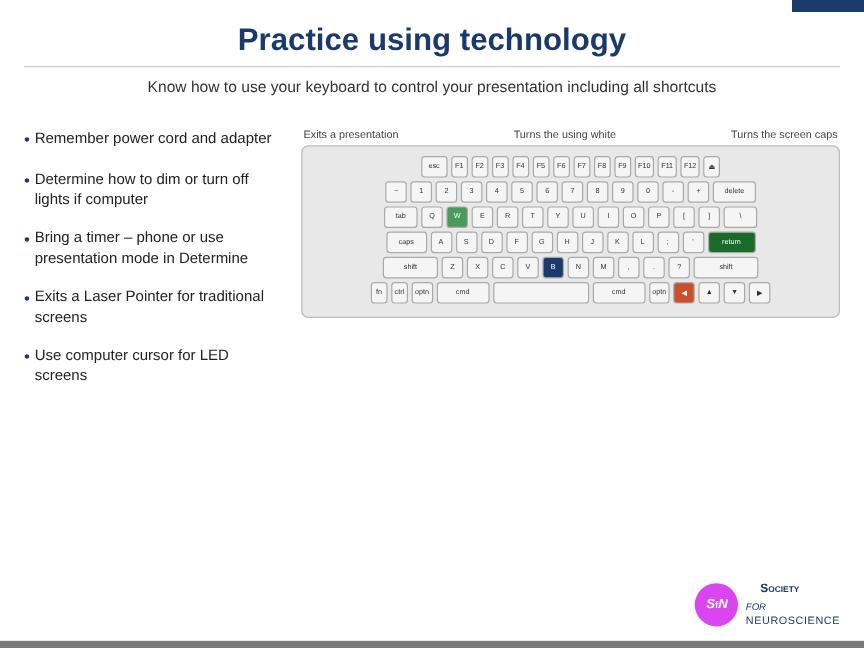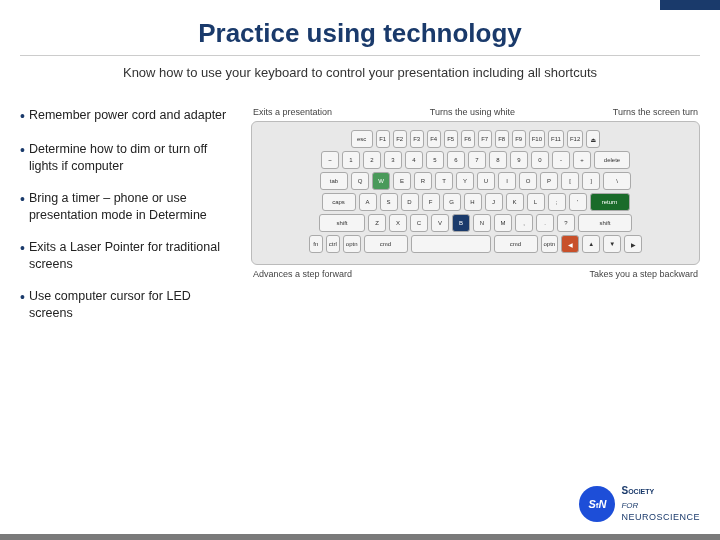--- a/index.html
+++ b/index.html
@@ -155,21 +155,21 @@
       bottom: 16px;
       right: 20px;
       display: flex;
       align-items: center;
       gap: 6px;
     }
 
     .logo-icon {
       width: 36px;
       height: 36px;
-      background: #1d4ed8;
+      background: #d946ef;
       border-radius: 50%;
       display: flex;
       align-items: center;
       justify-content: center;
       color: white;
       font-size: 14px;
       font-weight: bold;
       font-style: italic;
     }
 
@@ -178,20 +178,21 @@
       color: #1a3a6b;
       font-variant: small-caps;
       line-height: 1.3;
       text-align: left;
     }
 
     .logo-text .society {
       font-weight: bold;
       font-size: 10px;
       display: block;
+      margin-left: 12px;
     }
 
     .logo-text .for {
       font-style: italic;
       font-size: 12px;
       display: block;
     }
 
     .logo-text .neuro {
       font-size: 9px;
@@ -250,21 +251,21 @@
       <span>Use computer cursor for LED screens</span>
     </div>
 
   </div>
 
   <div class="keyboard-area">
 
     <div class="keyboard-labels">
       <span>Exits a presentation</span>
       <span>Turns the using white</span>
-      <span>Turns the screen turn</span>
+      <span>Turns the screen caps</span>
     </div>
 
     <div class="keyboard-container">
 
       <div class="kb-row">
         <div class="key esc">esc</div>
         <div class="key fn">F1</div>
         <div class="key fn">F2</div>
         <div class="key fn">F3</div>
         <div class="key fn">F4</div>
@@ -353,24 +354,20 @@
         <div class="key wider">cmd</div>
         <div class="key fn">optn</div>
         <div class="key highlight-forward">◀</div>
         <div class="key">▲</div>
         <div class="key">▼</div>
         <div class="key">▶</div>
       </div>
 
     </div>
 
-    <div class="keyboard-bottom-labels">
-      <span>Advances a step forward</span>
-      <span>Takes you a step backward</span>
-    </div>
 
   </div>
 
 </div>
 
 <div class="logo-area">
   <div class="logo-icon">
     <span style="font-size:11px; font-style:italic; font-weight:bold;">S<span style="font-style:normal; font-size:8px;">f</span>N</span>
   </div>
   <div class="logo-text">

